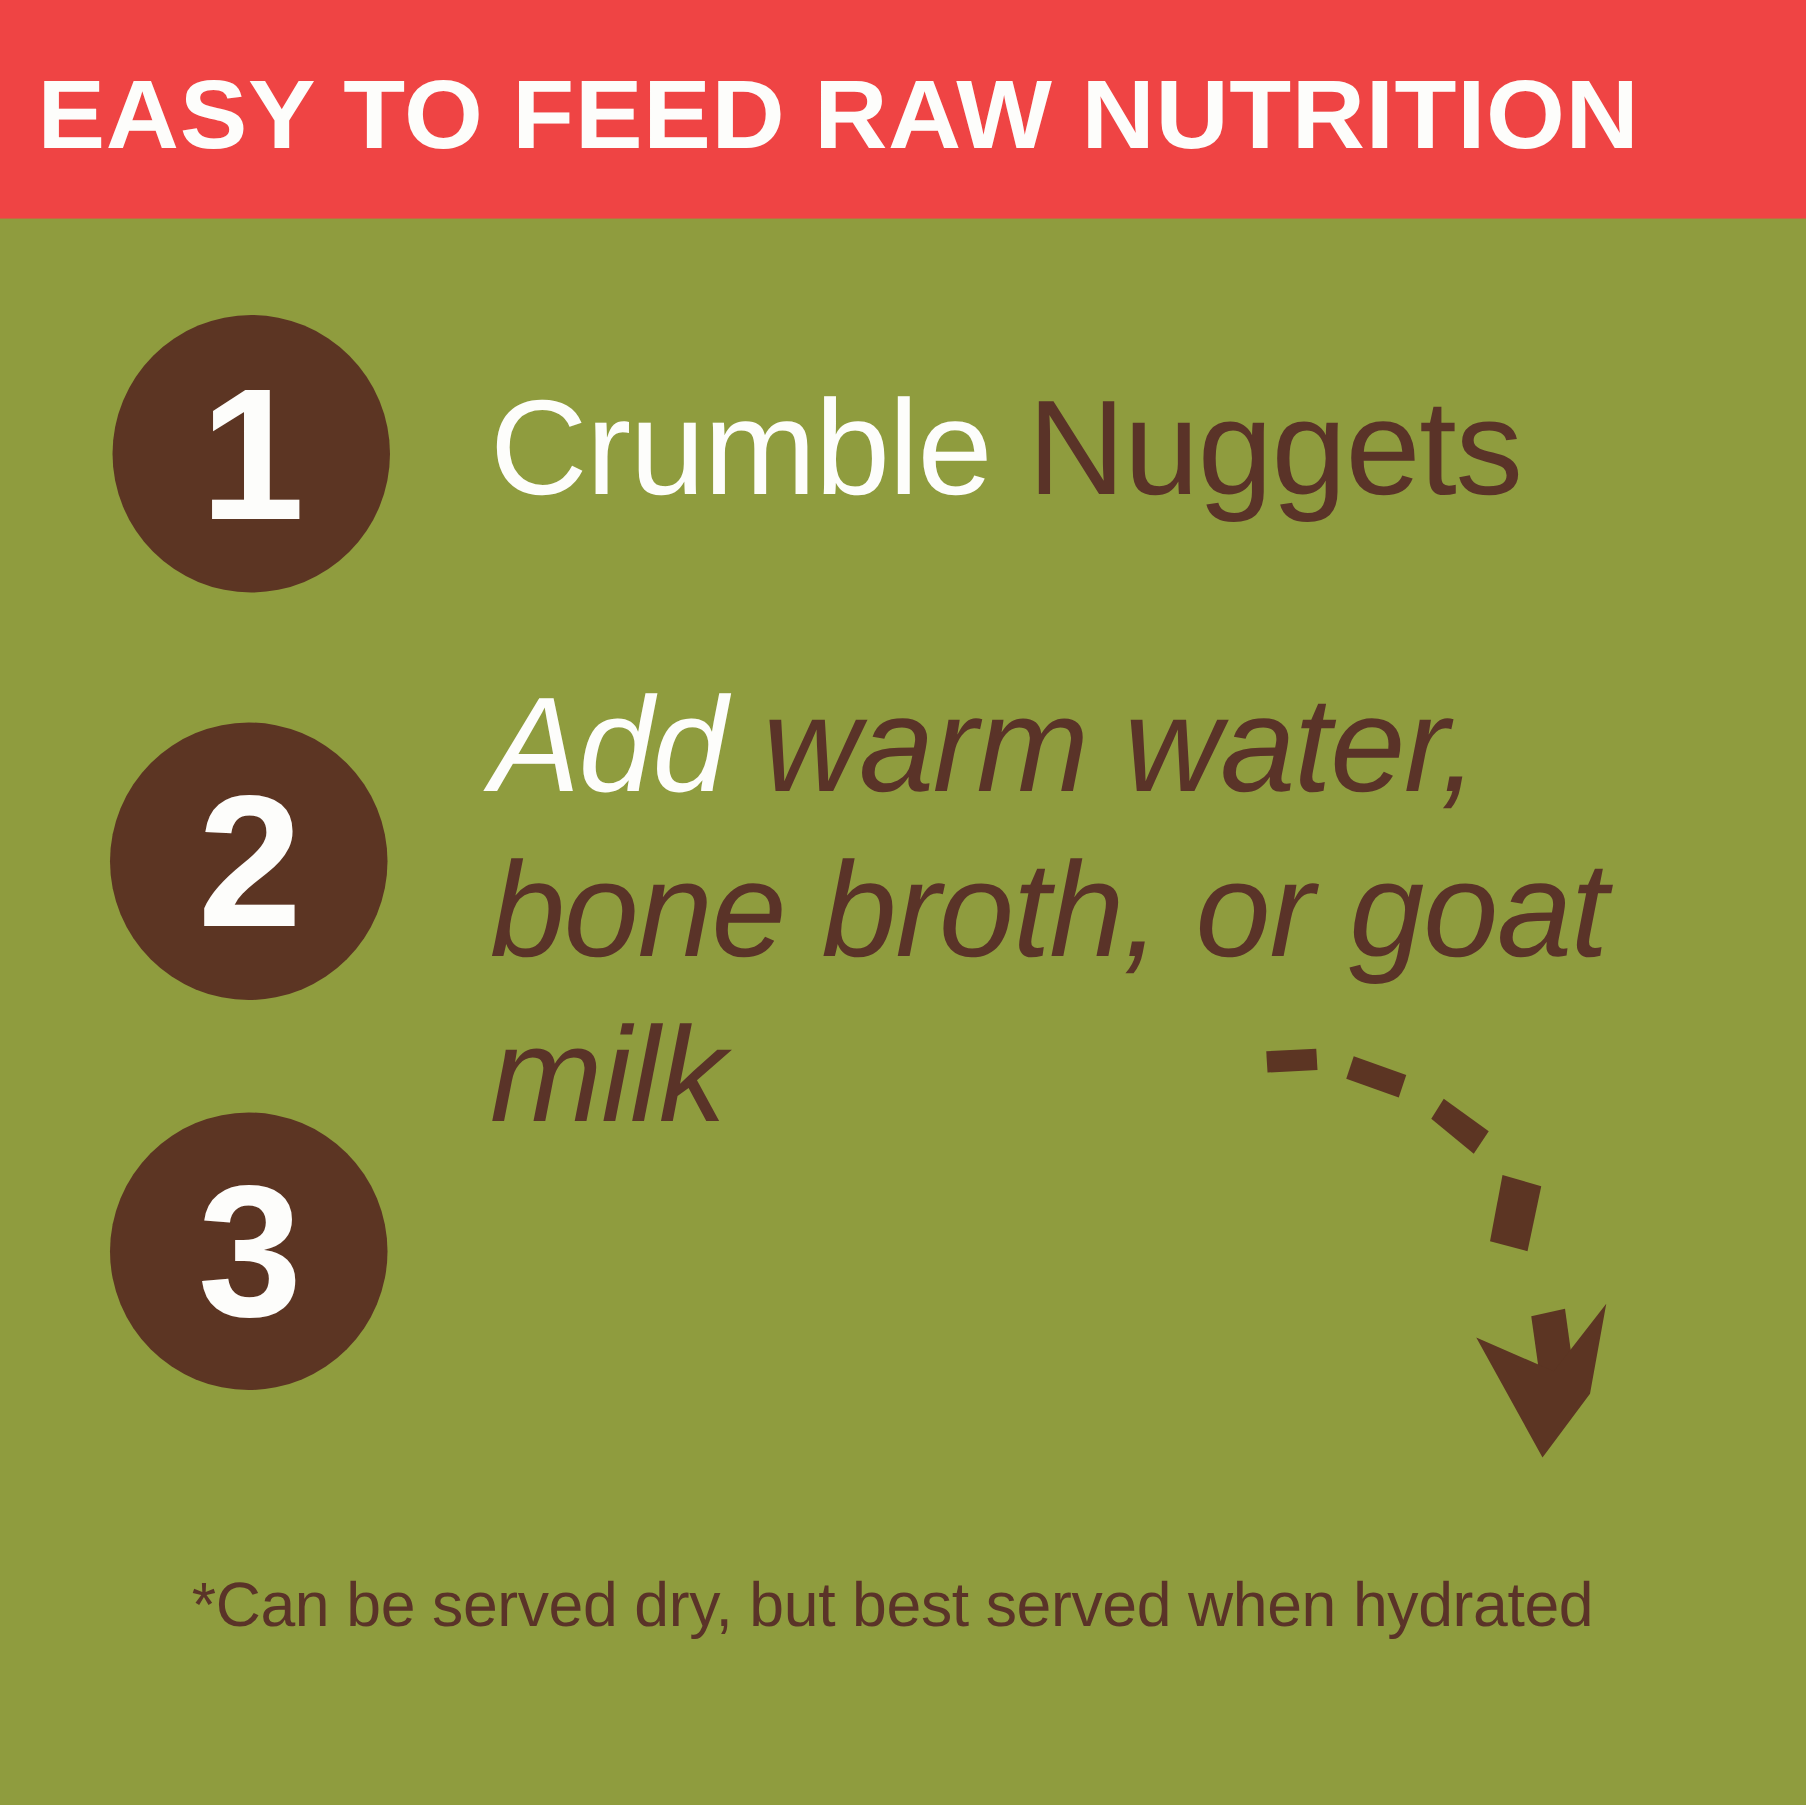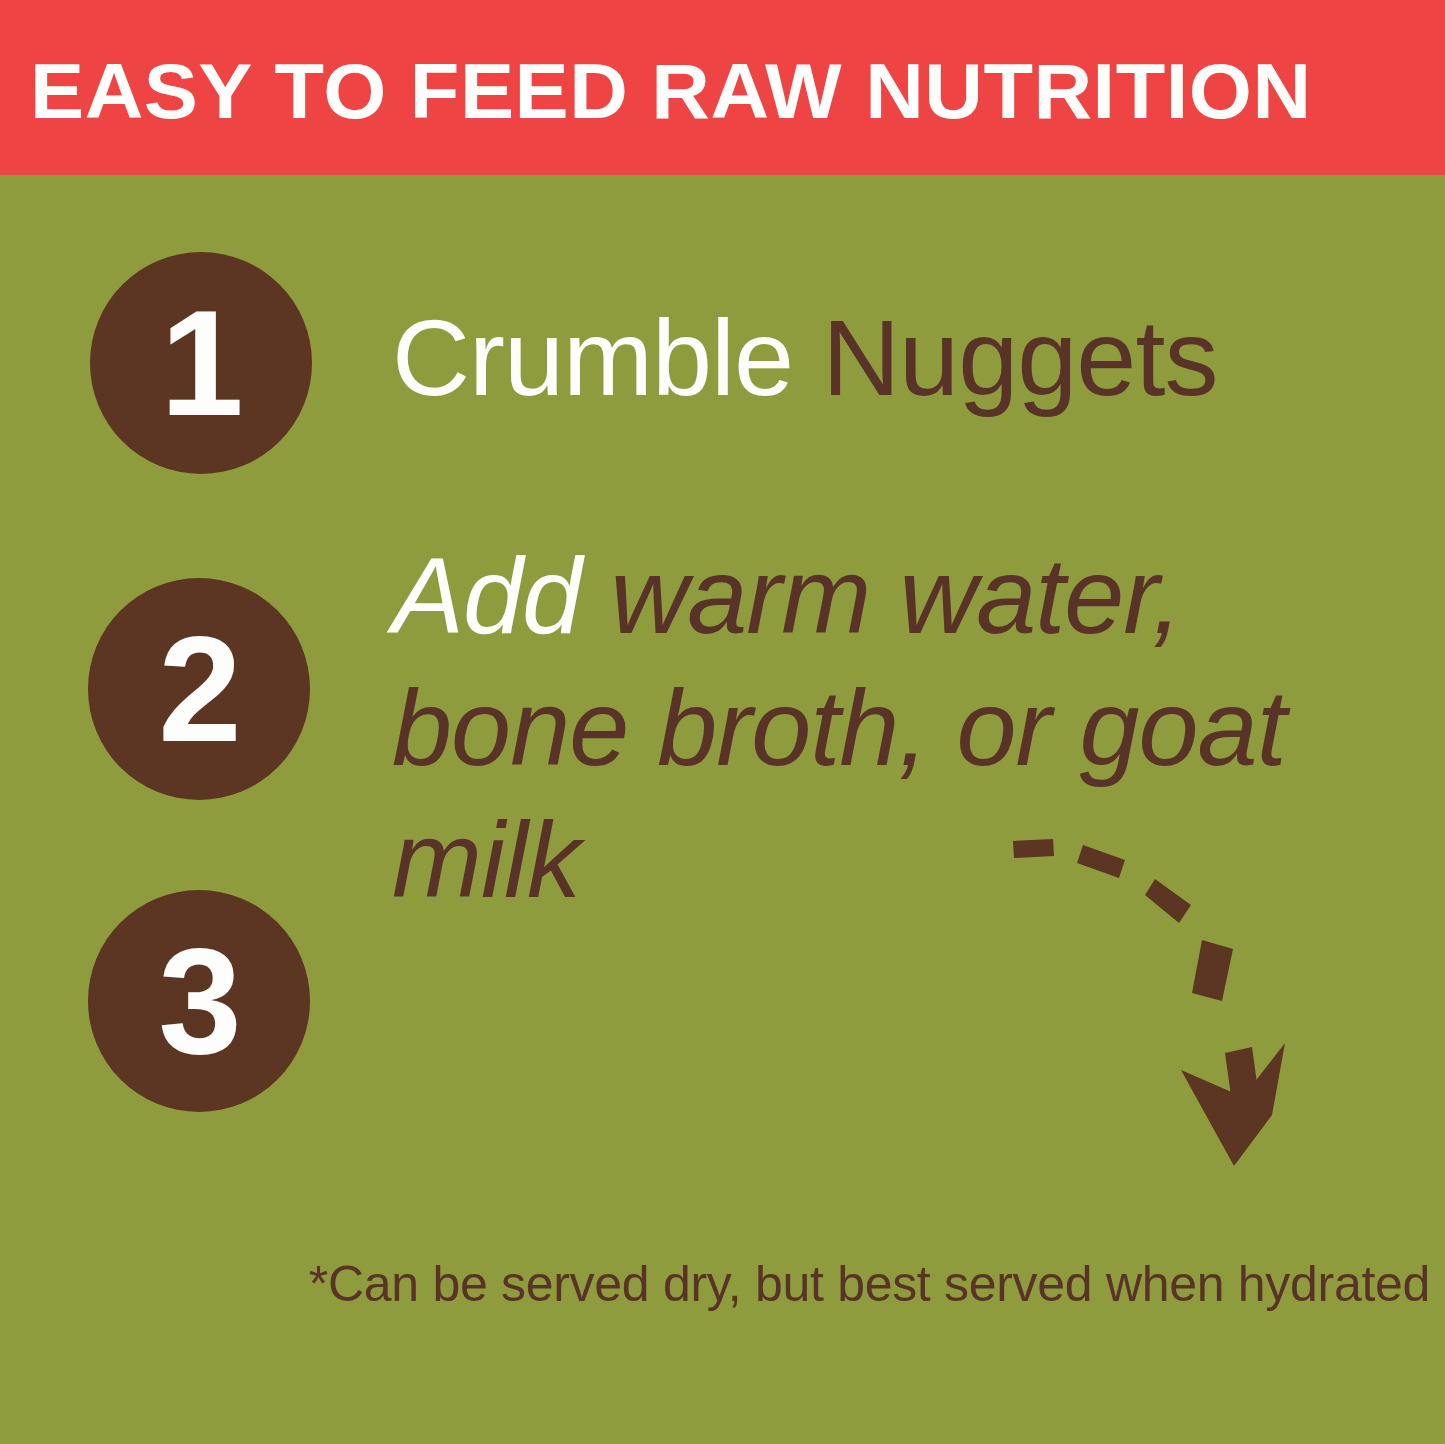--- a/index.html
+++ b/index.html
@@ -132,29 +132,29 @@
     left: 995px;
     top: 815px;
     width: 300px;
     height: 305px;
     overflow: visible;
   }
 
   
   .footnote {
     position: absolute;
-    left: 40px;
+    left: 19px;
     top: 1252px;
     width: 1390px;
     color: #5a3328;
     font-family: "Liberation Sans", "DejaVu Sans", sans-serif;
     font-weight: 400;
     font-size: 50px;
     line-height: 64px;
-    text-align: right;
+    text-align: center;
     letter-spacing: -0.3px;
   }
   .footnote .fn-line { display: block; }
 </style>
 </head>
 <body>
 
 <div id="poster">
 
   <div class="header-band">

